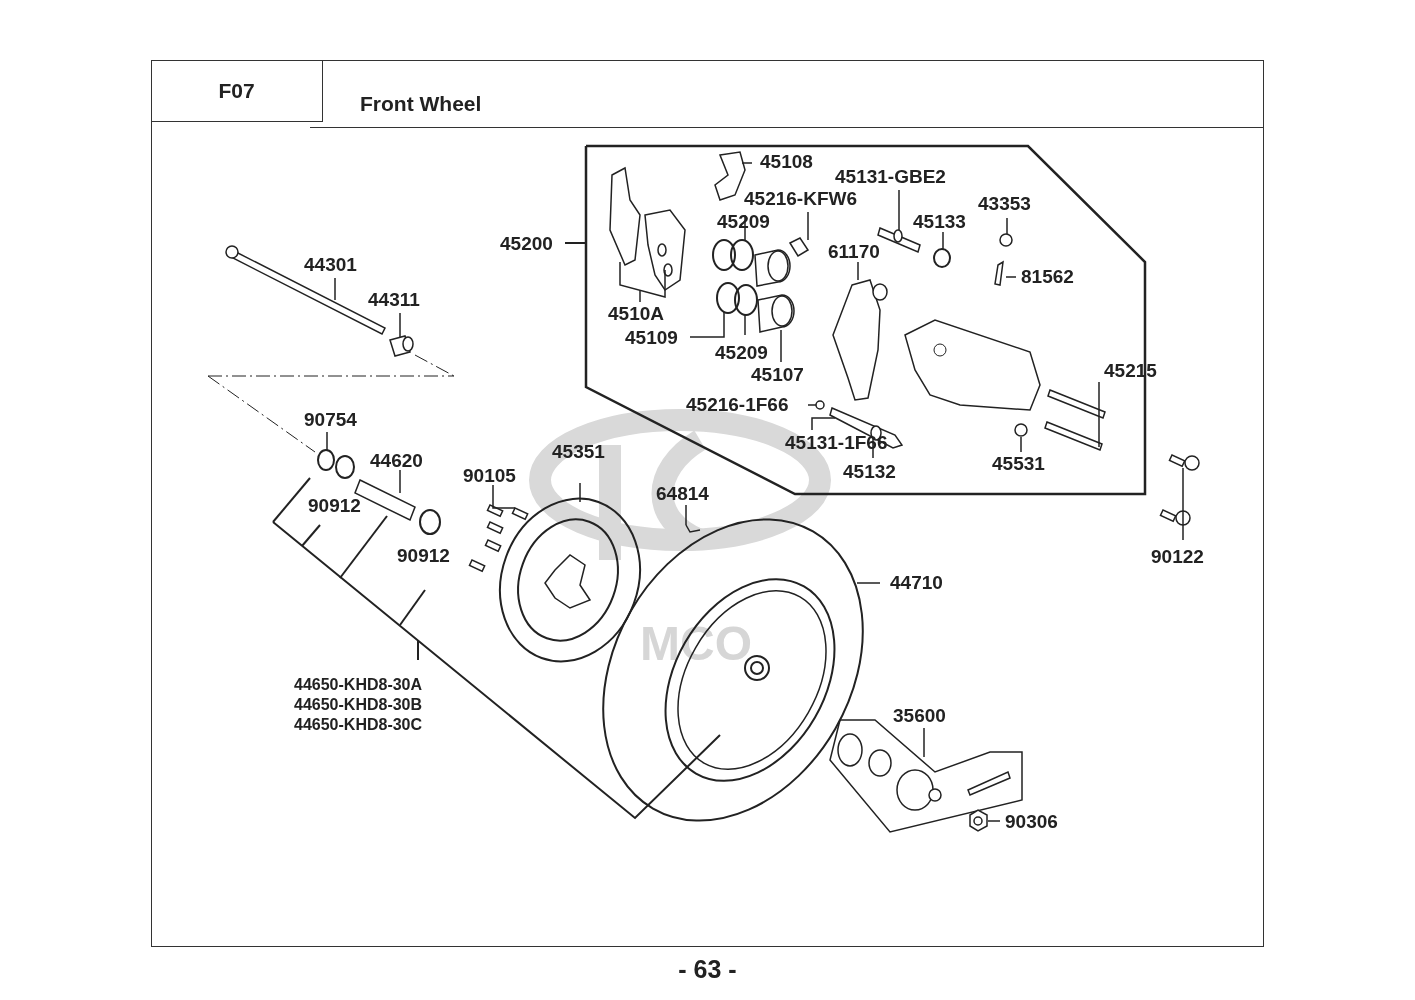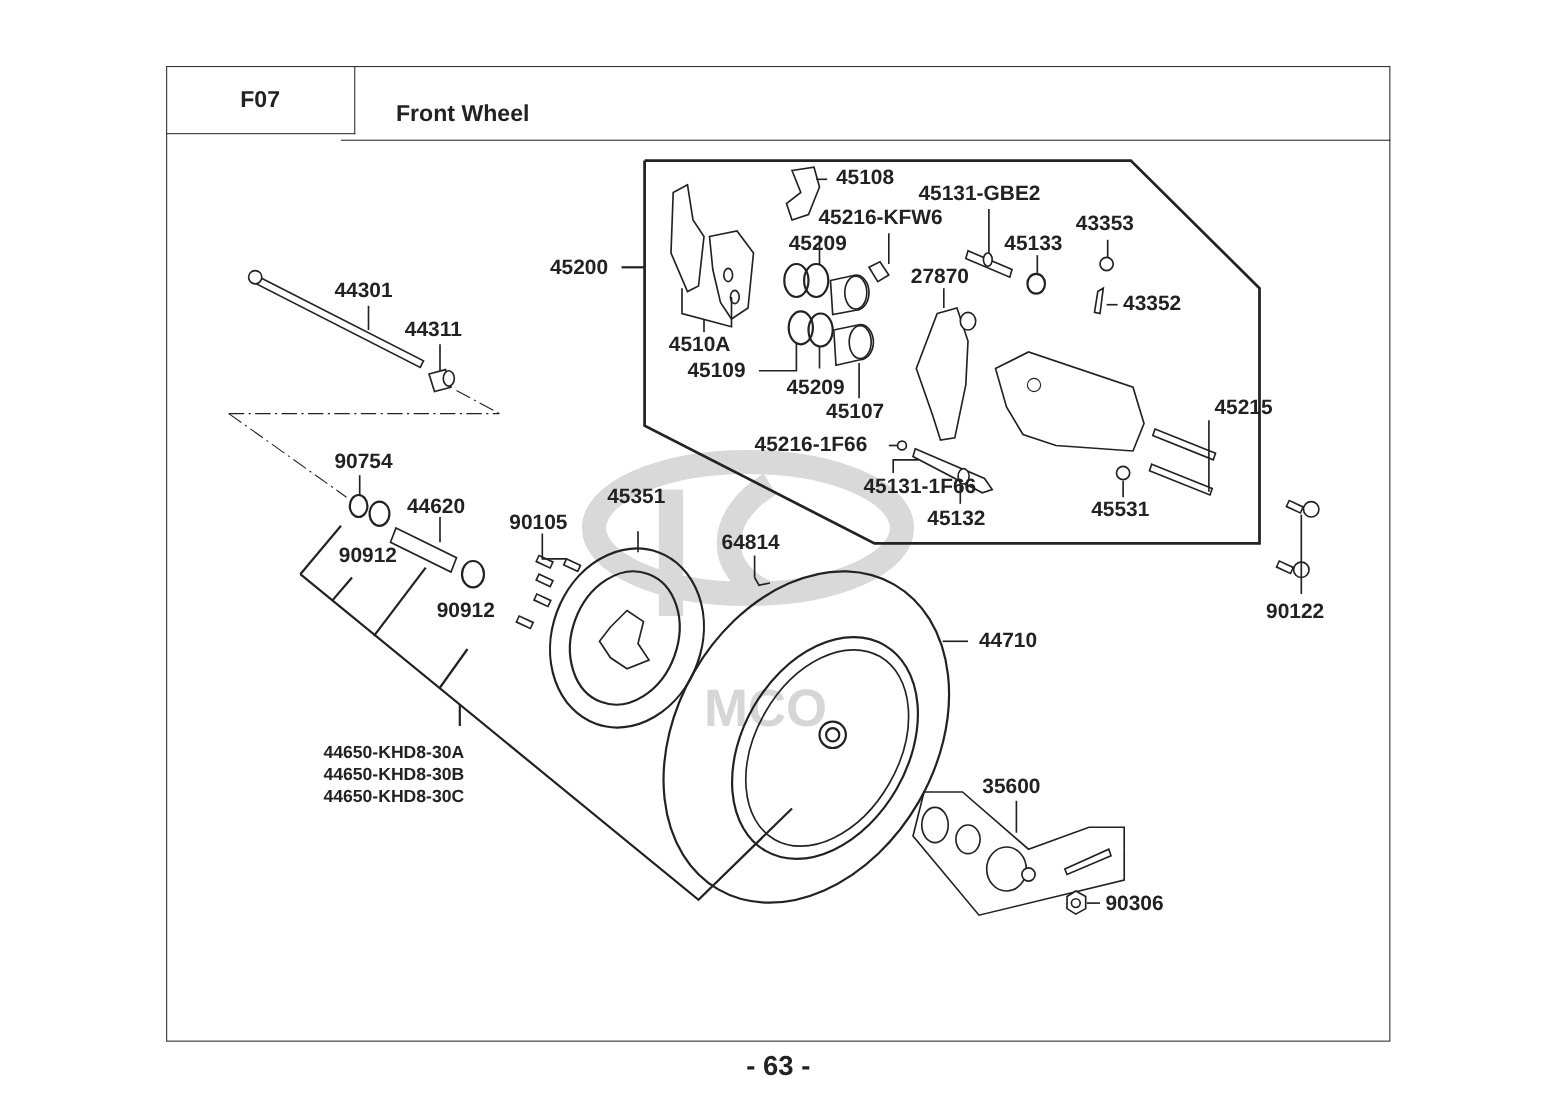--- a/index.html
+++ b/index.html
@@ -189,22 +189,22 @@
   <line x1="1183" y1="468" x2="1183" y2="540" stroke="#222" stroke-width="1.5"></line>
 </svg>
 
 <div class="lbl" style="left:760px;top:152px">45108</div>
 <div class="lbl" style="left:835px;top:167px">45131-GBE2</div>
 <div class="lbl" style="left:744px;top:189px">45216-KFW6</div>
 <div class="lbl" style="left:717px;top:212px">45209</div>
 <div class="lbl" style="left:913px;top:212px">45133</div>
 <div class="lbl" style="left:978px;top:194px">43353</div>
 <div class="lbl" style="left:500px;top:234px">45200</div>
-<div class="lbl" style="left:828px;top:242px">27870</div>
-<div class="lbl" style="left:1021px;top:267px">43352</div>
+<div class="lbl" style="left:828px;top:242px">61170</div>
+<div class="lbl" style="left:1021px;top:267px">81562</div>
 <div class="lbl" style="left:608px;top:304px">4510A</div>
 <div class="lbl" style="left:625px;top:328px">45109</div>
 <div class="lbl" style="left:715px;top:343px">45209</div>
 <div class="lbl" style="left:751px;top:365px">45107</div>
 <div class="lbl" style="left:1104px;top:361px">45215</div>
 <div class="lbl" style="left:686px;top:395px">45216-1F66</div>
 <div class="lbl" style="left:785px;top:433px">45131-1F66</div>
 <div class="lbl" style="left:843px;top:462px">45132</div>
 <div class="lbl" style="left:992px;top:454px">45531</div>
 <div class="lbl" style="left:304px;top:255px">44301</div>

